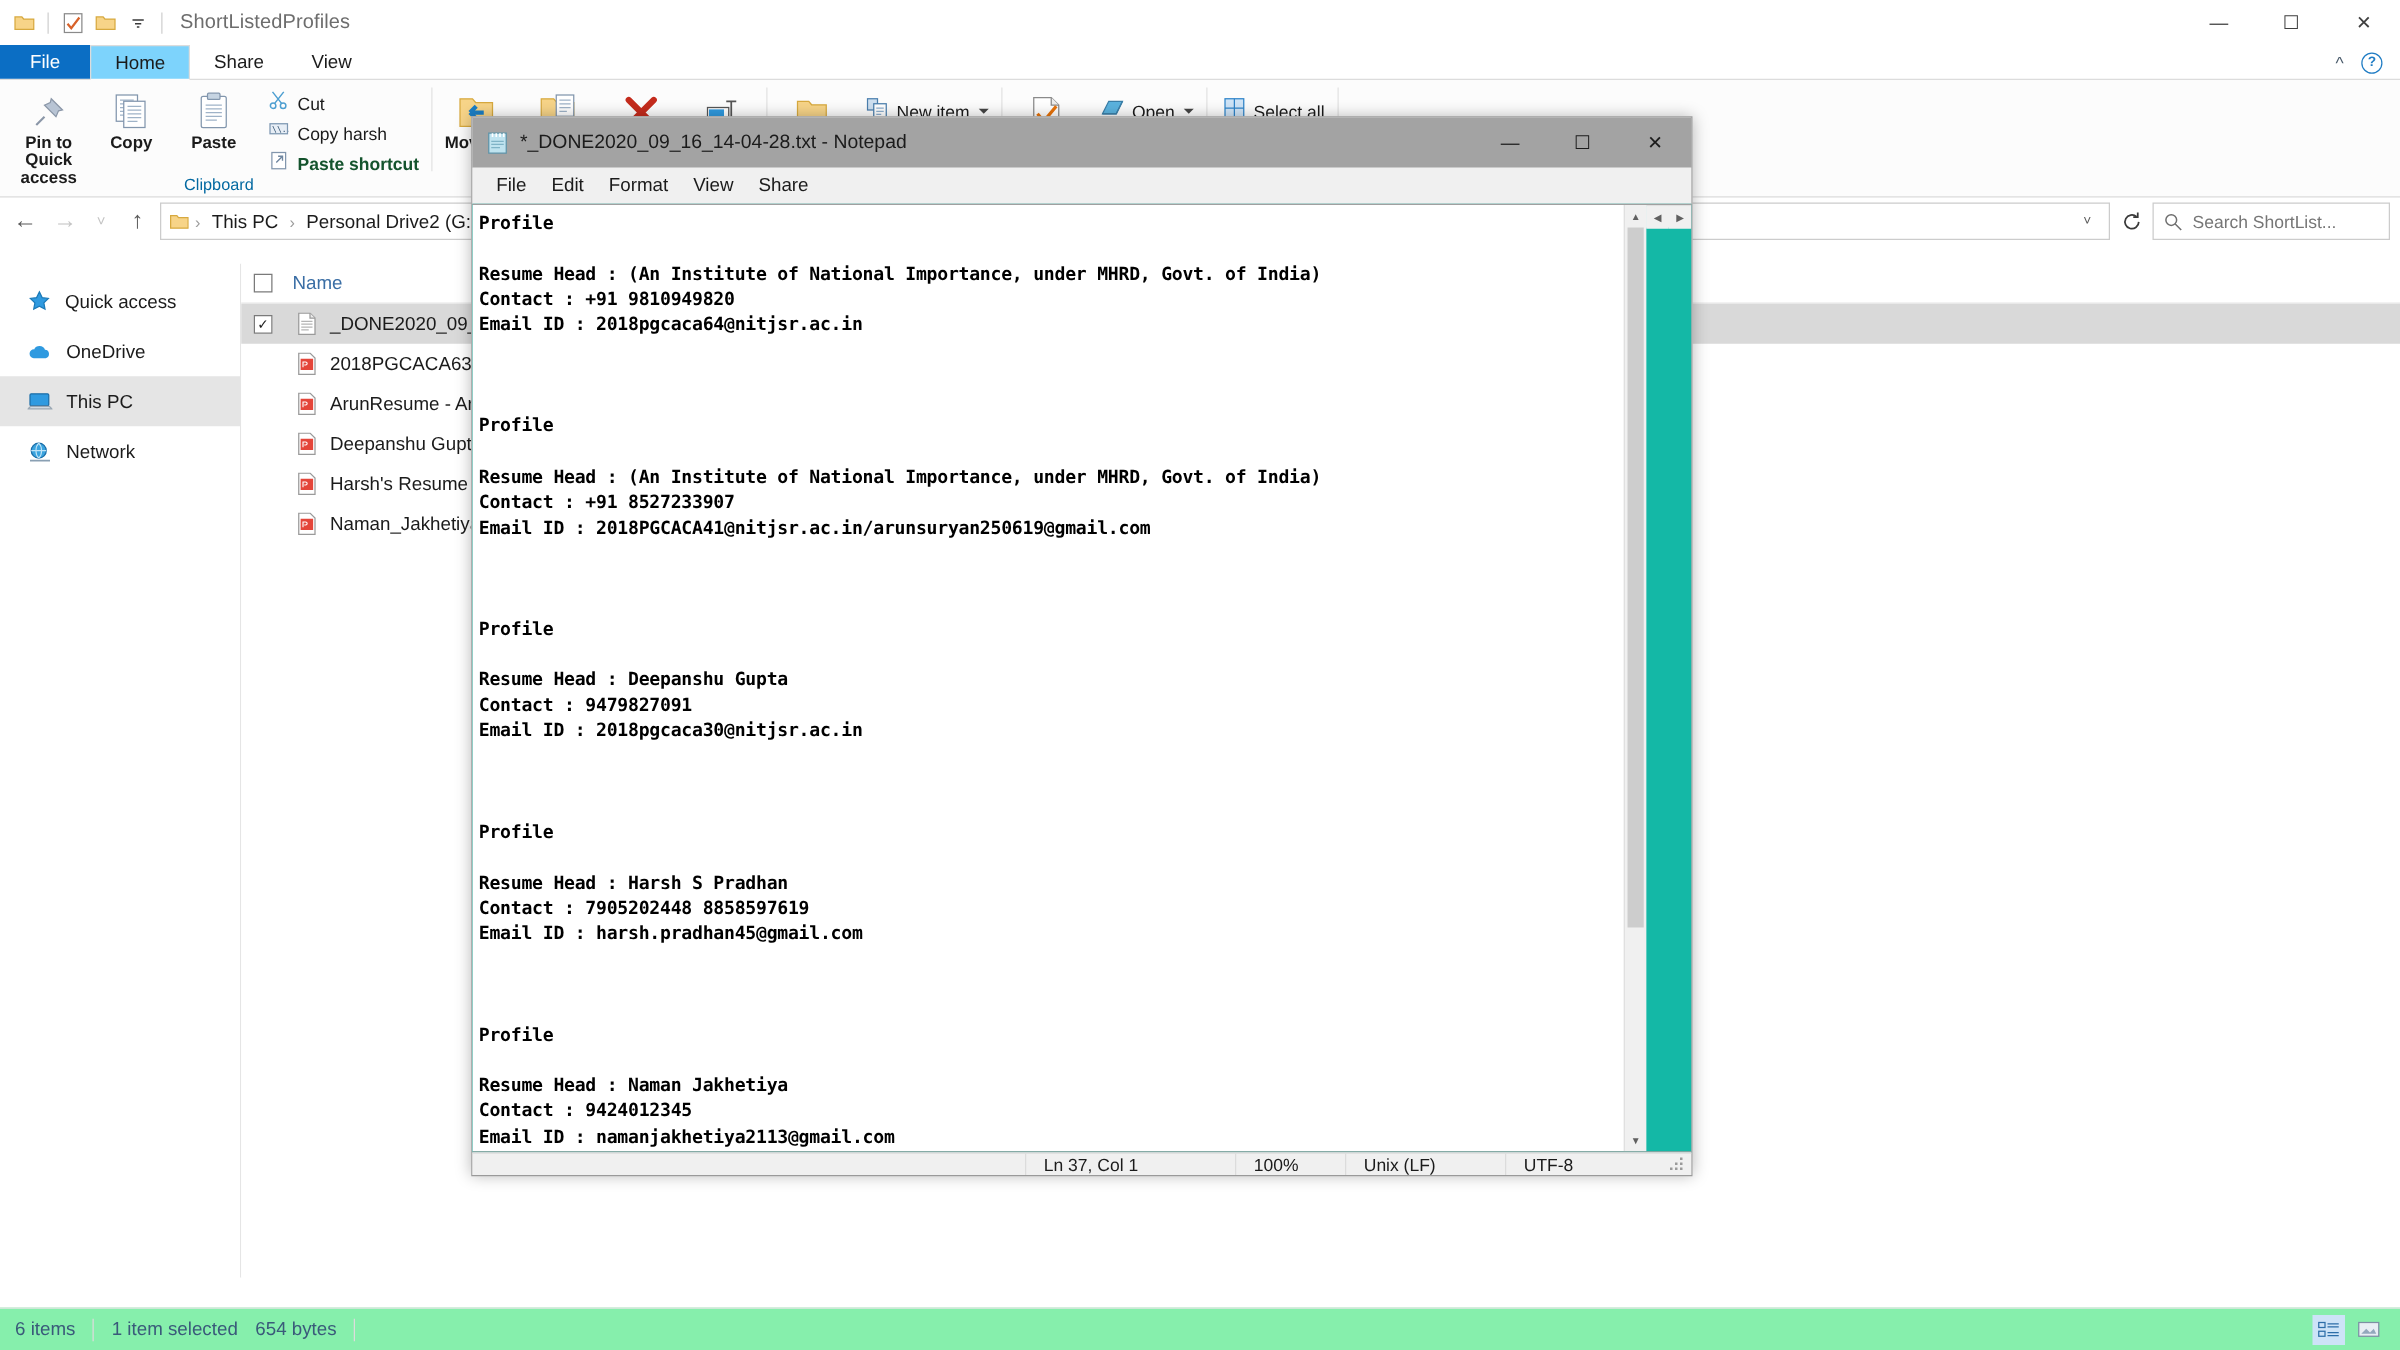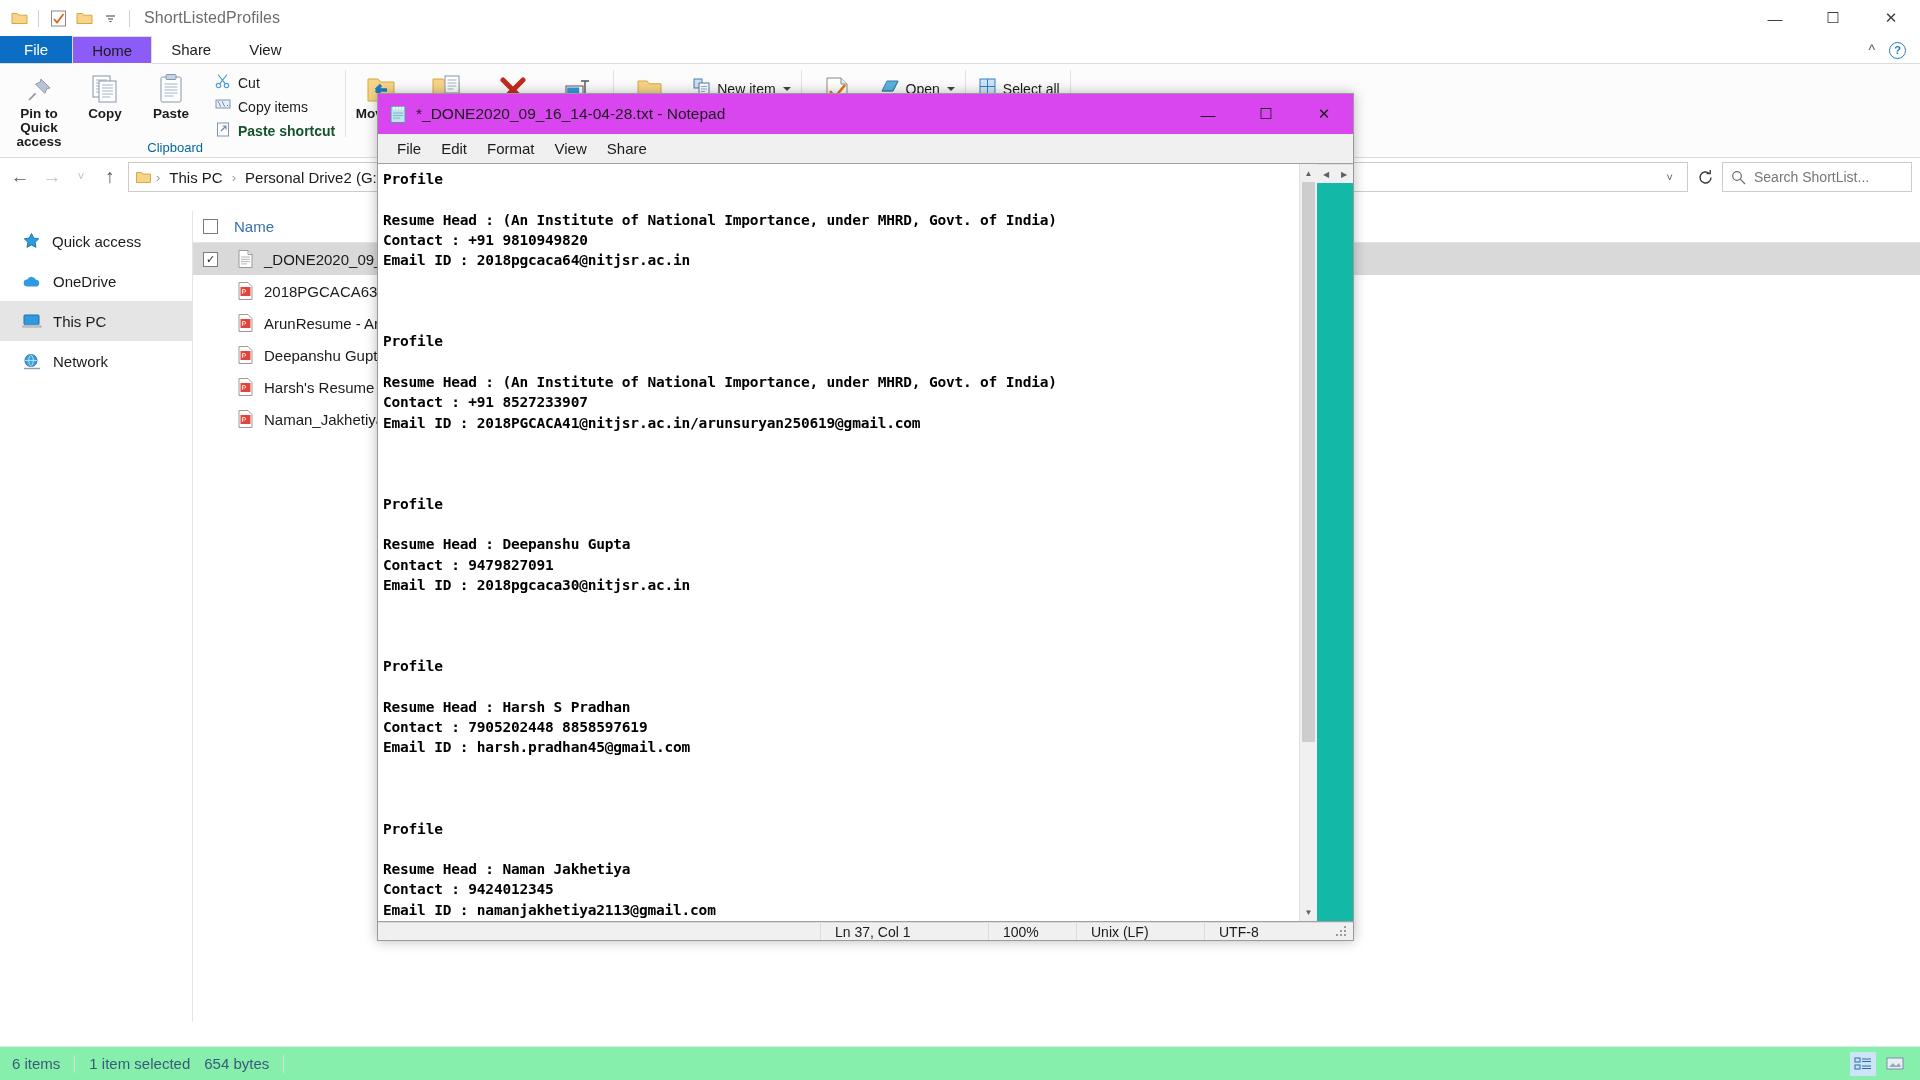--- a/index.html
+++ b/index.html
@@ -33,21 +33,21 @@
   
   .tabs {
     height: 28px; display: flex; align-items: stretch;
     background: #fff; border-bottom: 1px solid #dcdcdc; position: relative;
   }
   .tab {
     padding: 0 19px; display: flex; align-items: center; justify-content: center;
     font-size: 15px; color: #1b1b1b; cursor: default;
   }
   .tab.file { background: #0b6ec4; color: #fff; padding: 0 24px; font-size: 15px;}
-  .tab.active { background: #8b5cf6; border: 1px solid #dcdcdc; border-bottom: 1px solid #fcfcfc; margin-bottom: -1px; }
+  .tab.active { background: #7dd3fc; border: 1px solid #dcdcdc; border-bottom: 1px solid #fcfcfc; margin-bottom: -1px; }
   .tabs-right { position: absolute; right: 6px; top: 0; height: 28px; display: flex; align-items: center; gap: 14px; padding-right: 8px; }
   .tabs-right span { color: #4a5b6b; font-size: 14px; }
   .help-ico { width: 17px; height: 17px; border-radius: 50%; border: 1.4px solid #1f7cc4; color: #1f7cc4;
               font-size: 11px; display:flex; align-items:center; justify-content:center; font-weight: bold;}
 
   
   .ribbon {
     height: 94px; background: #fcfcfc; border-bottom: 1px solid #dcdcdc;
     display: flex; align-items: stretch; padding-left: 4px; position: relative;
   }
@@ -121,21 +121,21 @@
   .viewbtn { width: 26px; height: 24px; display:flex; align-items:center; justify-content:center; }
   .viewbtn.active { background: #cde3f7; }
 
   
   #notepad {
     position: absolute; left: 377px; top: 93px; width: 977px; height: 848px;
     background: #f0f0f0; border: 1px solid #9a9a9a;
     box-shadow: 0 0 12px rgba(0,0,0,.28);
     display: flex; flex-direction: column;
   }
-  .np-title { height: 40px; display: flex; align-items: center; padding-left: 11px; background: #d946ef; position: relative; }
+  .np-title { height: 40px; display: flex; align-items: center; padding-left: 11px; background: #a3a3a3; position: relative; }
   .np-title .t { font-size: 15.5px; color: #1b1b1b; margin-left: 9px; }
   .np-ctrls { position: absolute; right: 0; top: 0; display: flex; height: 40px; }
   .np-ctrls div { width: 58px; display: flex; align-items: center; justify-content: center; color: #1b1b1b; font-size: 15px; }
   .np-menu { height: 29px; display: flex; align-items: center; padding-left: 10px; gap: 2px; background: #f0f0f0; }
   .np-menu span { font-size: 15px; color: #1b1b1b; padding: 2px 9px; }
   .np-body { flex: 1; display: flex; background: #fff; border: 1px solid #a0a0a0; margin: 0 0 0 0; position: relative; overflow: hidden; }
   .np-text {
     flex: 1; padding: 5px 4px 0 5px;
     font-family: "DejaVu Sans Mono", "Liberation Mono", monospace;
     font-size: 14.5px; line-height: 20.3px; color: #000; white-space: pre;
@@ -260,21 +260,21 @@
             </span>
             <span class="lbl">Cut</span>
           </div>
           <div class="smallbtn">
             <span>
               <svg width="16" height="16" viewBox="0 0 16 16">
                   <rect x="1" y="3" width="14" height="8" fill="#e7eef6" stroke="#7d97b2"></rect>
                   <text x="2.6" y="9.4" font-size="6.5" fill="#30506f" font-family="monospace">\\..</text>
                 </svg>
             </span>
-            <span class="lbl">Copy items</span>
+            <span class="lbl">Copy harsh</span>
           </div>
           <div class="smallbtn">
             <span>
               <svg width="16" height="16" viewBox="0 0 16 16">
                   <rect x="2.5" y="2" width="11" height="13" fill="#fff" stroke="#8296ad"></rect>
                   <path d="M6 10l5-5M7.5 5h3.5v3.5" stroke="#6f86a0" fill="none" stroke-width="1.1"></path>
                 </svg>
             </span>
             <span class="lbl dim">Paste shortcut</span>
           </div>

